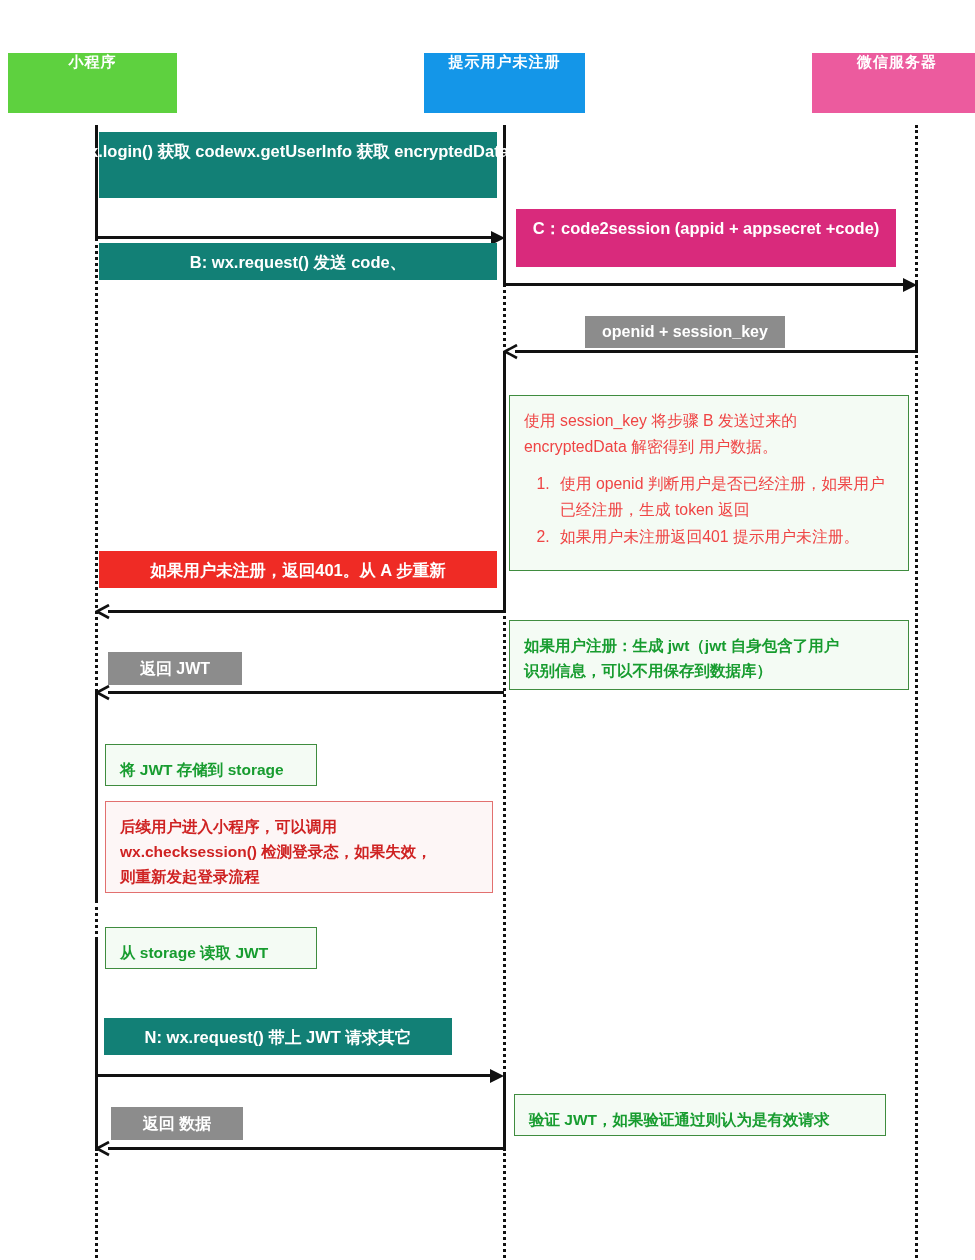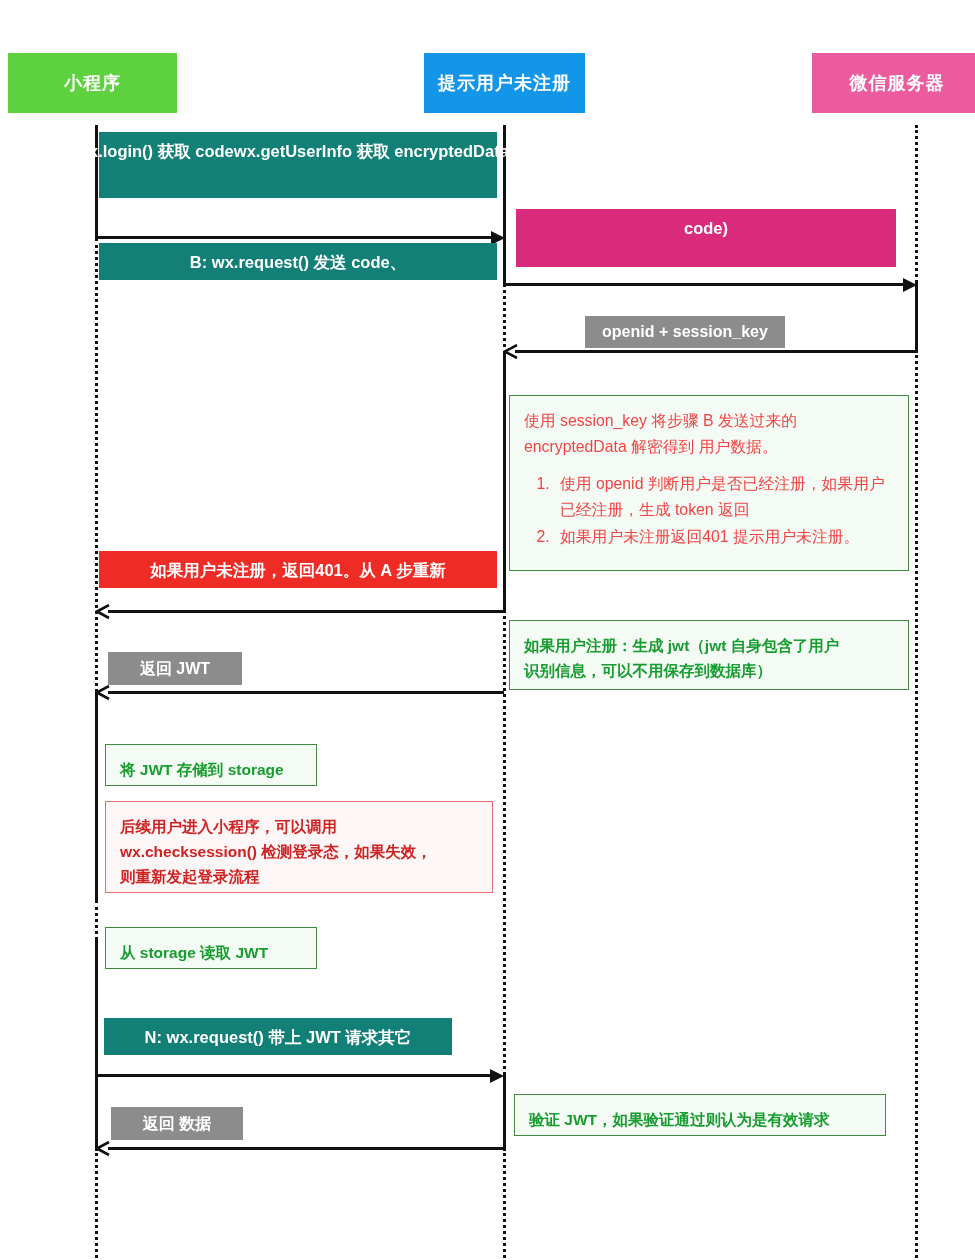--- a/index.html
+++ b/index.html
@@ -11,25 +11,24 @@
     position:relative;
     width:975px;
     height:1260px;
     background:#ffffff;
     overflow:hidden;
   }
   
   .actor{
     position:absolute;
     display:flex;
-    align-items:center;
     justify-content:center;
     color:#ffffff;
     font-weight:bold;
-    font-size:18px;
+    font-size:15px;
     letter-spacing:1px;
     box-sizing:border-box;
   }
   
   .lifeline-solid{
     position:absolute;
     width:3px;
     background:#111111;
   }
   .lifeline-dotted{
@@ -169,20 +168,21 @@
   </div>
 
   <div class="arrow-line" style="left:96px;top:236px;width:395px;"></div>
   <div class="arrowhead right" style="left:491px;top:230.5px;"></div>
 
   <div class="msgbox teal" style="left:99px;top:243px;width:398px;height:37px;">
     <span class="line">B: wx.request() 发送 code、</span>
   </div>
 
   <div class="msgbox magenta" style="left:516px;top:209px;width:380px;height:58px;">
+    <span class="line">C：code2session (appid + appsecret +</span>
     <span class="line">code)</span>
   </div>
 
   <div class="arrow-line" style="left:504px;top:283px;width:400px;"></div>
   <div class="arrowhead right" style="left:903px;top:277.5px;"></div>
 
   <div class="msgbox grey" style="left:585px;top:316px;width:200px;height:32px;align-items:center;">
     <span class="line">openid + session_key</span>
   </div>
 

